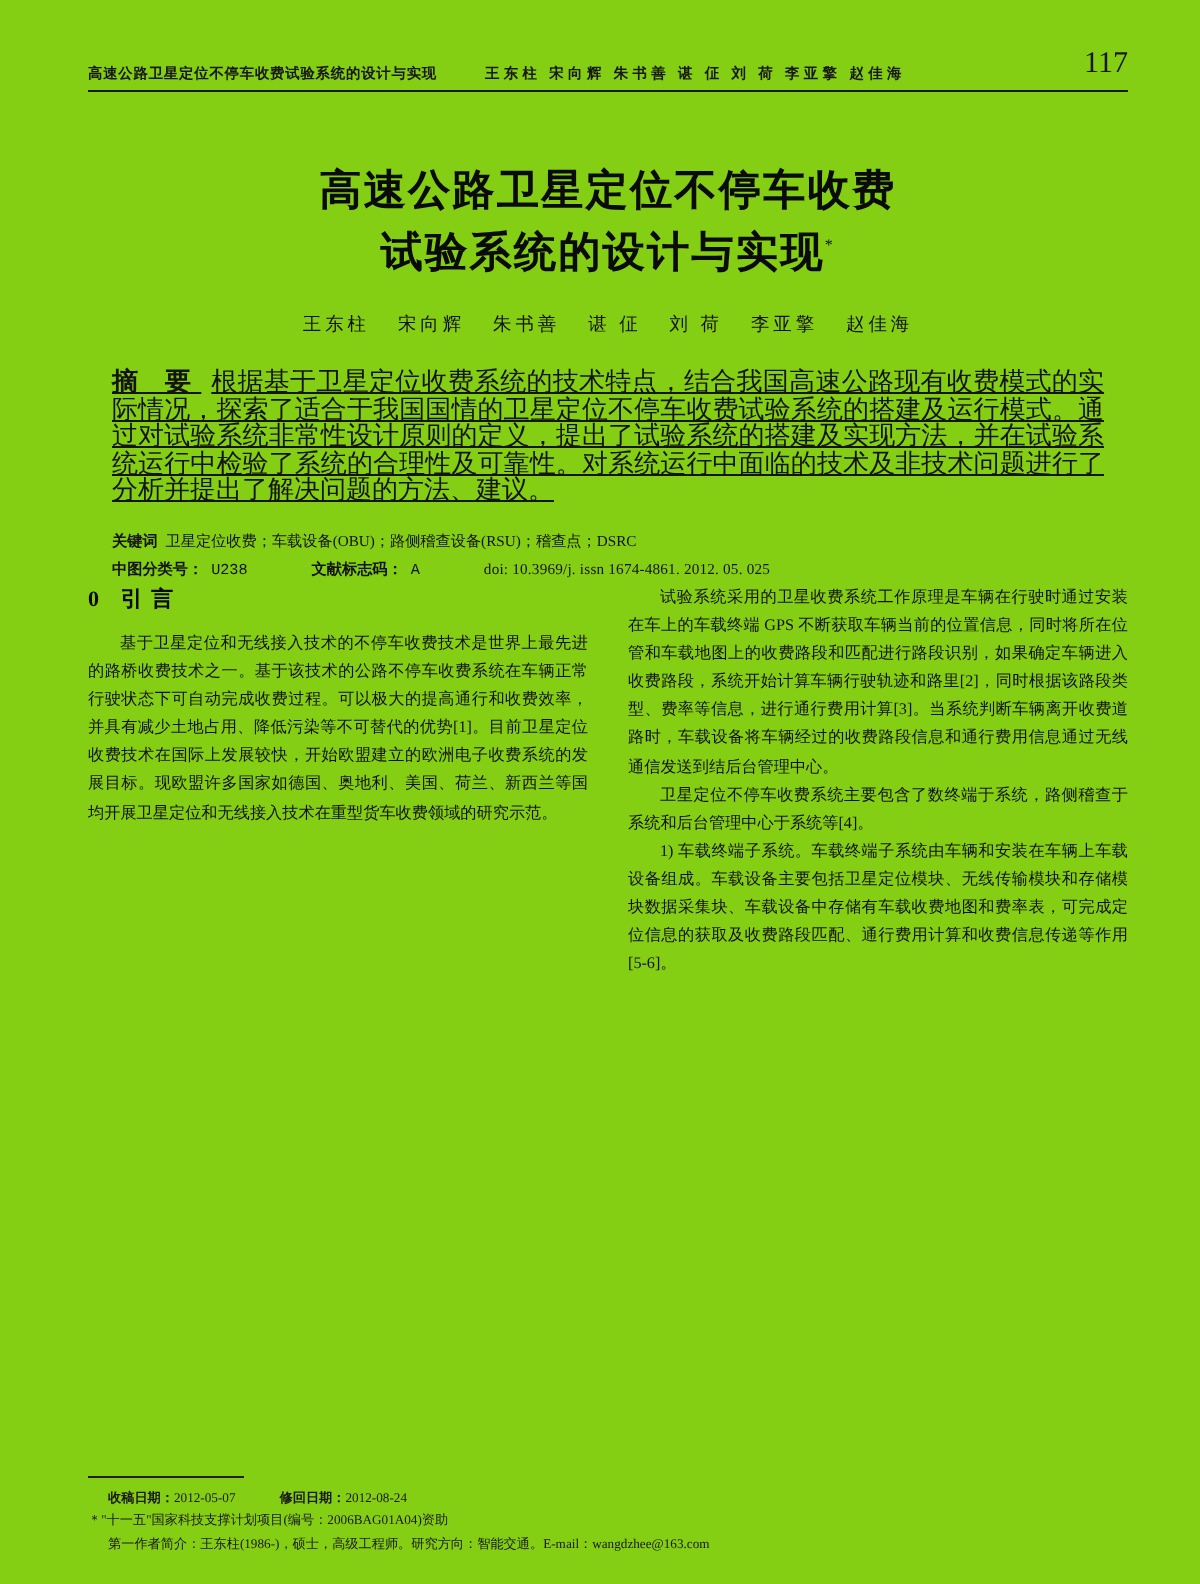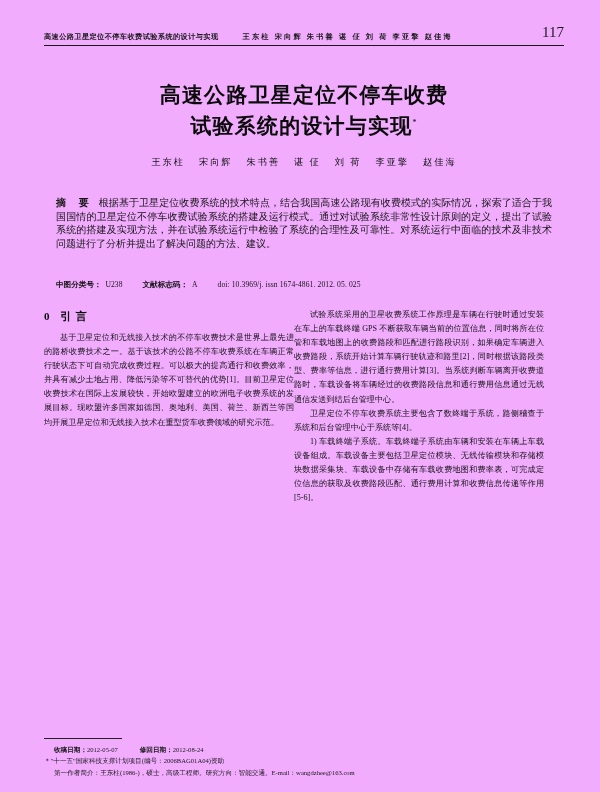--- a/index.html
+++ b/index.html
@@ -12,21 +12,21 @@
     height: 792px;
     font-family: "Liberation Serif", "DejaVu Serif", serif;
     color: #111111;
     position: relative;
     overflow: hidden;
   }
   .page {
     width: 600px;
     height: 792px;
     position: relative;
-    background: #f0abfc;
+    background: #84cc16;
     box-sizing: border-box;
     padding: 0;
     filter: contrast(1.02);
   }
   
   .runhead {
     position: absolute;
     top: 26px;
     left: 44px;
     right: 36px;
@@ -95,57 +95,59 @@
   }
   .affil {
     margin-top: 7px;
     font-size: 7.2px;
     letter-spacing: 0.2px;
     color: #1c1c1c;
   }
   
   .abstract {
     position: absolute;
-    top: 196px;
+    top: 184px;
     left: 56px;
     right: 48px;
-    font-size: 10px;
+    font-size: 13px;
     line-height: 13.6px;
     text-align: justify;
     color: #161616;
+    text-decoration: underline;
   }
   .abs-lead {
     font-weight: bold;
     letter-spacing: 5px;
     margin-right: 5px;
   }
   .kw, .cls {
     position: absolute;
     left: 56px;
     right: 48px;
     font-size: 7.6px;
     line-height: 13px;
     color: #161616;
   }
   .kw { top: 264px; }
   .cls { top: 278px; }
   .kw-lead, .cls-lead {
     font-weight: bold;
     margin-right: 4px;
   }
-  .cls-seg { margin-right: 20px; }
+  .cls-seg { margin-right: 32px; font-family: Liberation Mono, monospace; }
   .cls-doi { letter-spacing: 0.1px; }
   
   .cols {
     position: absolute;
-    top: 308px;
+    top: 292px;
     left: 44px;
     width: 520px;
     height: 428px;
     display: flex;
+    gap: 20px;
   }
   .col {
     width: 250px;
     font-size: 8.1px;
     line-height: 14.1px;
     text-align: justify;
     color: #141414;
   }
   .sec-h {
     font-size: 11px;
@@ -207,20 +209,23 @@
     </div>
     <div class="authors">
       <span class="nm">王东柱</span><span class="nm">宋向辉</span><span class="nm">朱书善</span><span class="nm">谌 佂</span><span class="nm">刘 荷</span><span class="nm">李亚擎</span><span class="nm">赵佳海</span>
     </div>
   </div>
 
   <div class="abstract">
     <span class="abs-lead">摘 要</span><span>根据基于卫星定位收费系统的技术特点，结合我国高速公路现有收费模式的实际情况，探索了适合于我国国情的卫星定位不停车收费试验系统的搭建及运行模式。通过对试验系统非常性设计原则的定义，提出了试验系统的搭建及实现方法，并在试验系统运行中检验了系统的合理性及可靠性。对系统运行中面临的技术及非技术问题进行了分析并提出了解决问题的方法、建议。</span>
   </div>
 
+  <div class="kw">
+    <span class="kw-lead">关键词</span><span>卫星定位收费；车载设备(OBU)；路侧稽查设备(RSU)；稽查点；DSRC</span>
+  </div>
 
   <div class="cls">
     <span class="cls-seg"><span class="cls-lead">中图分类号：</span><span>U238</span></span><span class="cls-seg"><span class="cls-lead">文献标志码：</span><span>A</span></span><span class="cls-doi">doi: 10.3969/j. issn 1674-4861. 2012. 05. 025</span>
   </div>
 
   <div class="cols">
 
     <div class="col">
       <div class="sec-h">
         <span class="num">0</span><span>引  言</span>

